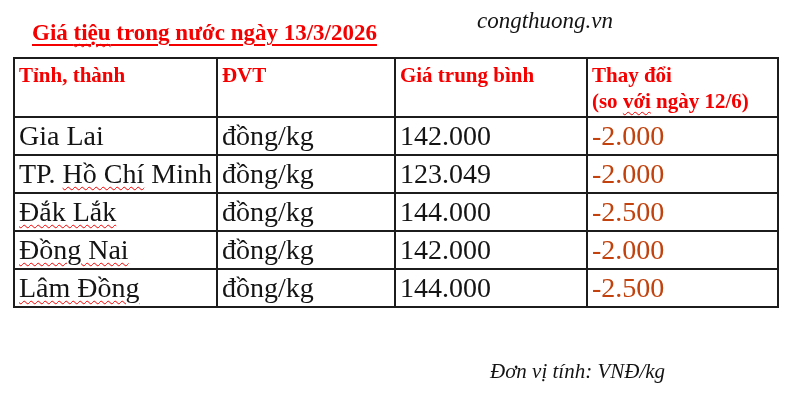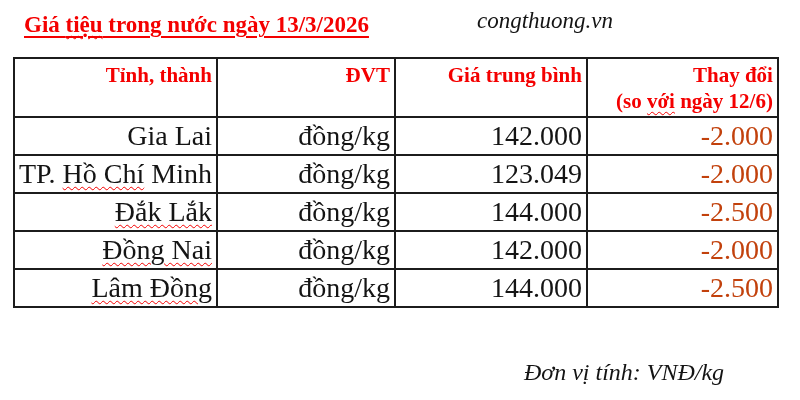--- a/index.html
+++ b/index.html
@@ -5,21 +5,21 @@
   html, body { margin: 0; padding: 0; }
   body {
     width: 800px; height: 400px;
     background: #ffffff;
     font-family: "Liberation Serif", serif;
     color: #141414;
     position: relative;
     overflow: hidden;
   }
   .page-title {
-    position: absolute; left: 20px; top: 8px; margin: 4px;
+    position: absolute; left: 20px; top: 8px; margin: 12px;
     font-size: 23px; font-weight: bold; color: #f40000;
     text-decoration: underline; text-decoration-thickness: 2px;
     text-underline-offset: 4px; text-decoration-color: #f40000;
     white-space: nowrap;
   }
   .brand {
     position: absolute; left: 477px; top: 8px;
     font-size: 23px; font-style: italic; color: #141414;
     white-space: nowrap;
   }
@@ -29,42 +29,42 @@
     text-decoration-color: #f40000;
     text-decoration-thickness: 1px;
     text-underline-offset: 3px;
   }
   table.price-table {
     position: absolute; left: 13px; top: 57px;
     border-collapse: collapse; table-layout: fixed;
   }
   .price-table th, .price-table td {
     border: 2px solid #1c1c1c;
-    text-align: right;
+    text-align: left;
     padding: 0 4px;
     overflow: hidden;
     white-space: nowrap;
   }
   .price-table col.c1 { width: 194px; }
   .price-table col.c2 { width: 178px; }
   .price-table col.c3 { width: 192px; }
   .price-table col.c4 { width: 191px; }
   .price-table thead th {
     height: 54px; vertical-align: top;
     color: #f40000; font-weight: bold; font-size: 21px;
     padding-top: 3px; line-height: 1.25;
   }
   .price-table tbody td {
     height: 36px; vertical-align: middle;
     font-size: 28px; color: #141414;
   }
   .price-table td.change { color: #c2410c; }
   .unit-note {
-    position: absolute; left: 524px; top: 359px;
-    font-size: 24px; font-style: italic; color: #141414;
+    position: absolute; left: 490px; top: 359px;
+    font-size: 21px; font-style: italic; color: #141414;
     white-space: nowrap;
   }
 </style>
 </head>
 <body>
 
 <h1 class="page-title"><span>Giá </span><span class="squiggle">tiệu</span><span> trong nước ngày 13/3/2026</span></h1>
 
 <span class="brand">congthuong.vn</span>
 

